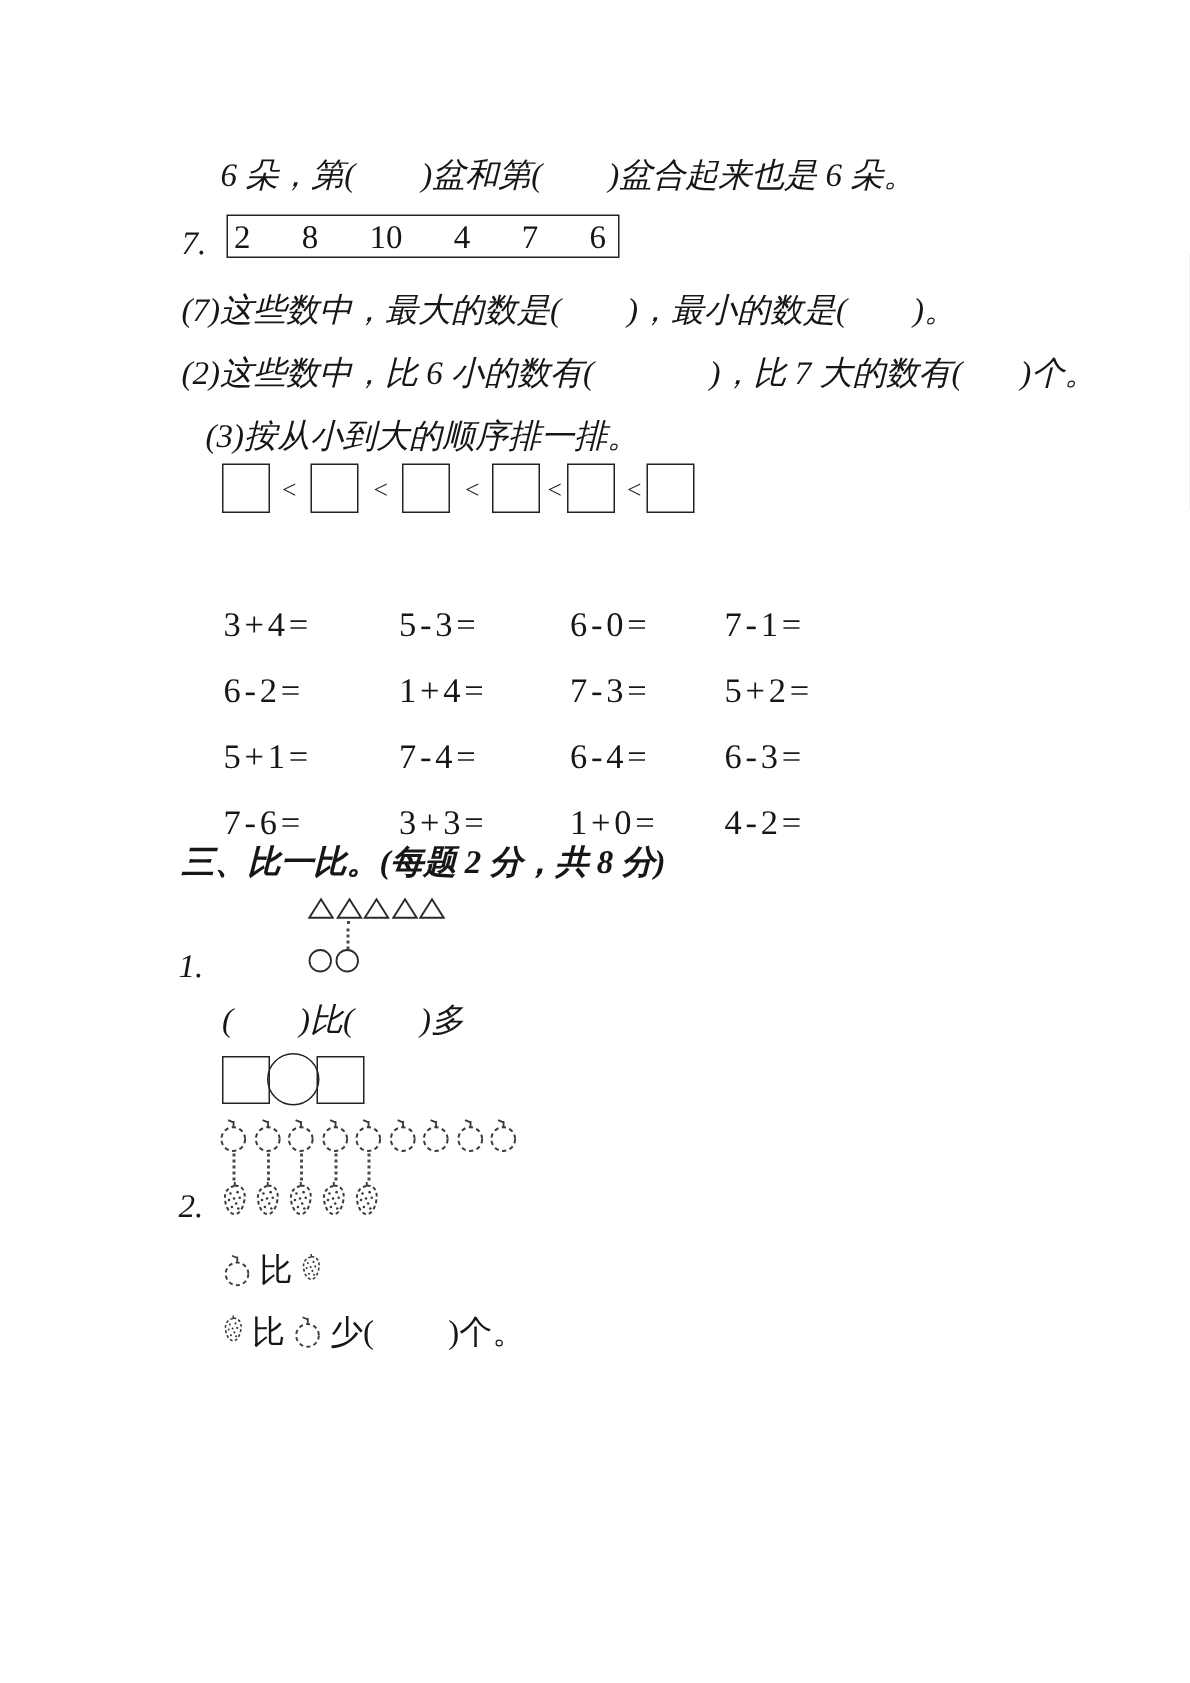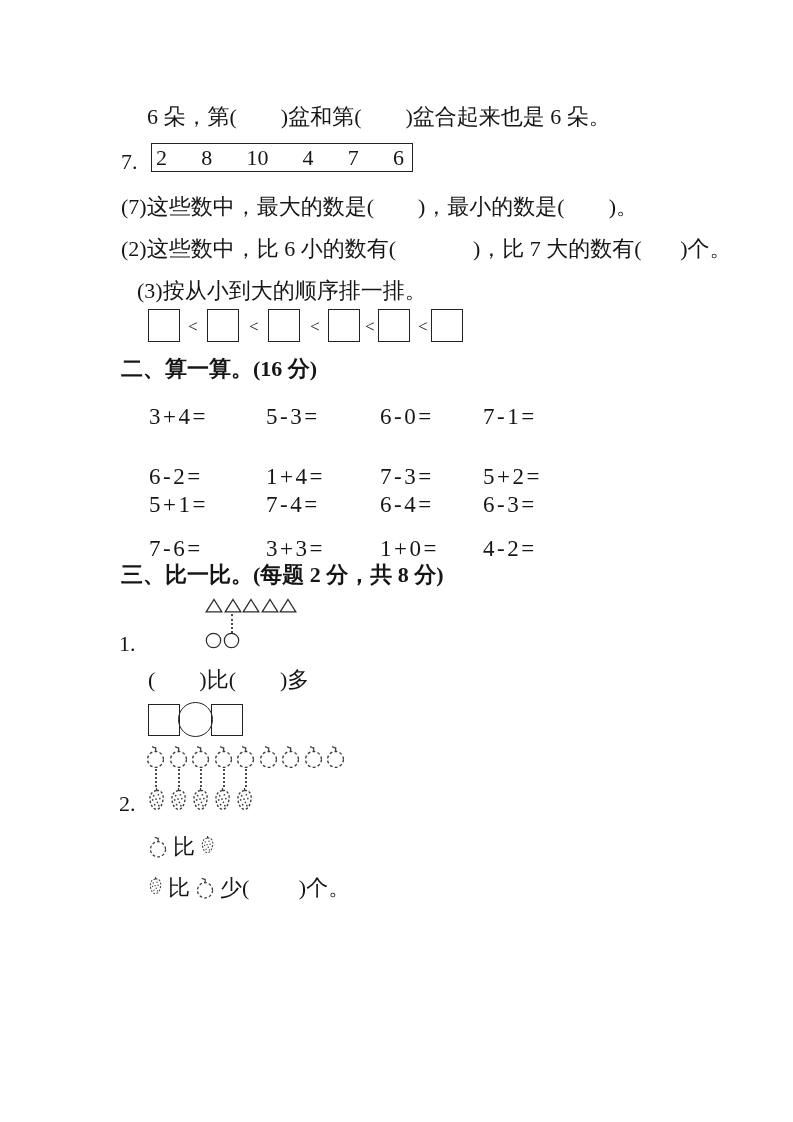--- a/index.html
+++ b/index.html
@@ -6,21 +6,21 @@
   .page{
     position:relative;
     width:793px;height:1122px;
     margin:0 auto;
     background:#ffffff;
     font-family:"Liberation Serif","DejaVu Serif",serif;
     font-size:22px;
     color:#161616;
     overflow:hidden;
   }
-  .abs{position:absolute;white-space:pre;line-height:1.15;}
+  .abs{position:absolute;white-space:pre;line-height:1.15;font-style:italic;}
   .heading{font-weight:700;font-size:22px;}
   
   .numbox{
     position:absolute;left:151px;top:143px;width:248px;height:27px;
     border:1.6px solid #222;
     display:flex;justify-content:space-between;align-items:center;
     padding:0 8px 0 4px;font-size:22px;
   }
   
   .order-box{position:absolute;width:30px;height:31px;border:1.6px solid #222;background:#fff;}
@@ -97,29 +97,28 @@
     <span class="lt" style="left:249px;top:317px;">&lt;</span>
     <div class="order-box" style="left:268px;top:309px;"></div>
     <span class="lt" style="left:310px;top:317px;">&lt;</span>
     <div class="order-box" style="left:328px;top:309px;"></div>
     <span class="lt" style="left:365px;top:317px;">&lt;</span>
     <div class="order-box" style="left:378px;top:309px;"></div>
     <span class="lt" style="left:418px;top:317px;">&lt;</span>
     <div class="order-box" style="left:431px;top:309px;"></div>
   </div>
 
-  <div class="abs heading" style="left:121px;top:356px;">二、算一算。(16 分)</div>
 
   <div class="calc-row" style="top:404px;">
     <span class="cc c1">3+4=</span>
     <span class="cc c2">5-3=</span>
     <span class="cc c3">6-0=</span>
     <span class="cc c4">7-1=</span>
   </div>
-  <div class="calc-row" style="top:464px;text-align:center;">
+  <div class="calc-row" style="top:448px;text-align:center;">
     <span class="cc c1">6-2=</span>
     <span class="cc c2">1+4=</span>
     <span class="cc c3">7-3=</span>
     <span class="cc c4">5+2=</span>
   </div>
   <div class="calc-row" style="top:492px;">
     <span class="cc c1">5+1=</span>
     <span class="cc c2">7-4=</span>
     <span class="cc c3">6-4=</span>
     <span class="cc c4">6-3=</span>

